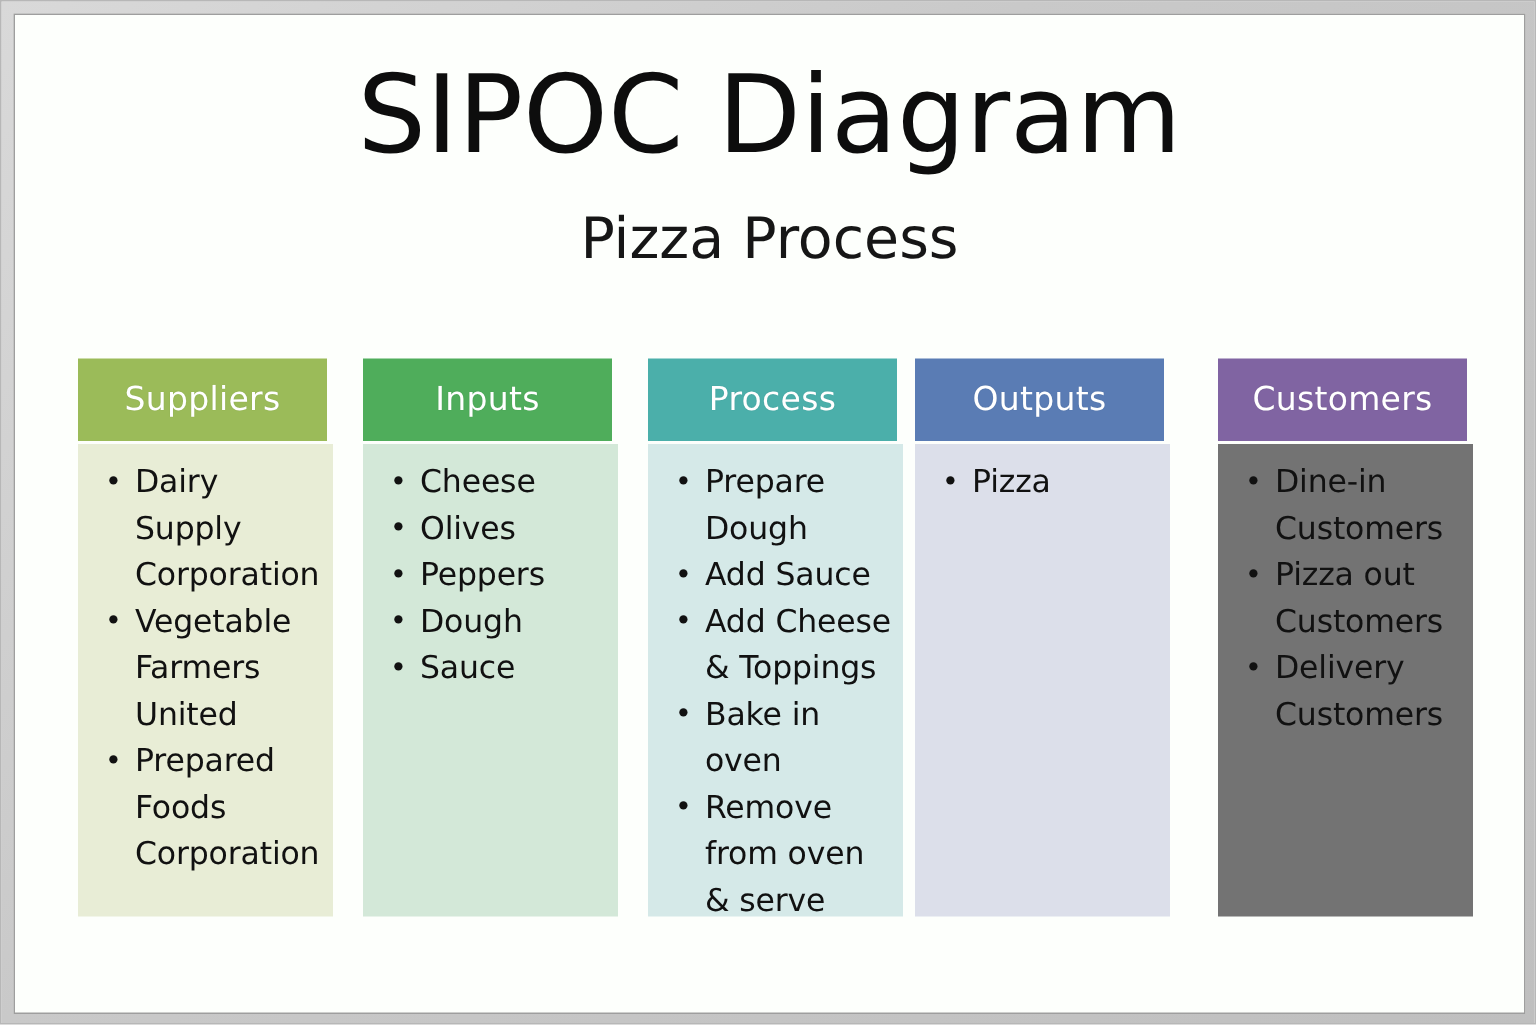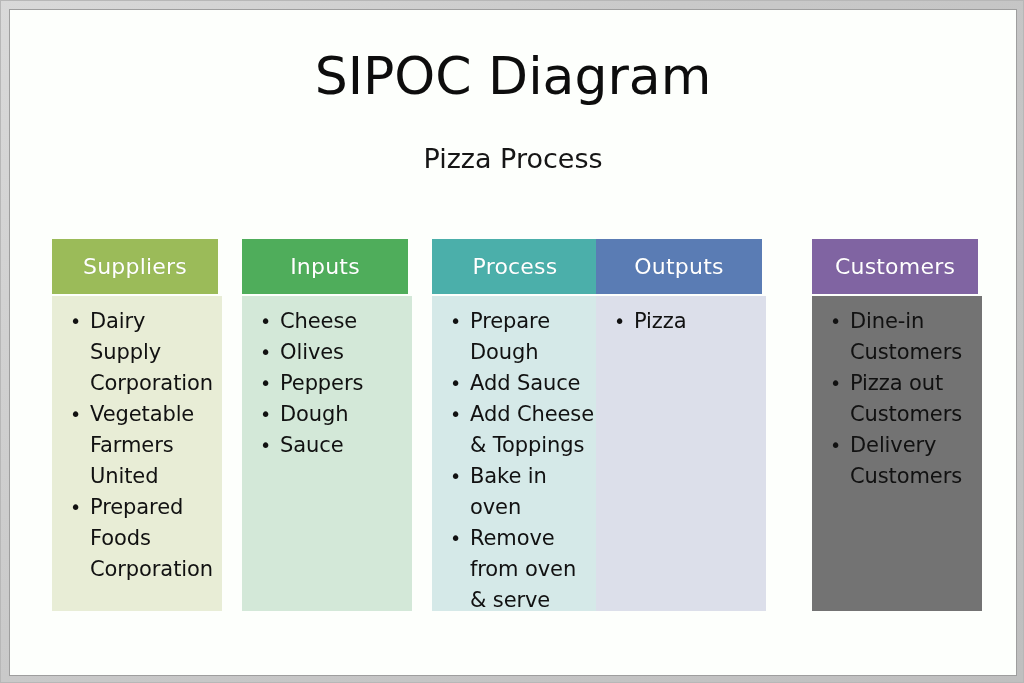--- a/index.html
+++ b/index.html
@@ -34,34 +34,34 @@
     background: #fdfffc;
     overflow: hidden;
   }
 
   
   #title {
     position: absolute;
     left: 0; top: 24px;
     width: 1006px;
     text-align: center;
-    font-size: 52px;
+    font-size: 72px;
     line-height: 84px;
     font-weight: normal;
     color: #0d0d0d;
     letter-spacing: 0px;
     font-family: "DejaVu Sans", sans-serif;
     white-space: nowrap;
   }
   #subtitle {
     position: absolute;
     left: 0; top: 131px;
     width: 1006px;
     text-align: center;
-    font-size: 27px;
+    font-size: 38px;
     line-height: 36px;
     font-weight: normal;
     color: #161616;
     white-space: nowrap;
   }
 
   
   #columns {
     position: absolute;
     left: 42px;
@@ -71,21 +71,21 @@
   }
   .col {
     position: absolute;
     top: 0;
     width: 170px;
     height: 372px;
   }
   .col-0 { left: 0px; }
   .col-1 { left: 190px; }
   .col-2 { left: 380px; }
-  .col-3 { left: 544px; padding-left: 36px; }
+  .col-3 { left: 558px; padding-left: 36px; }
   .col-4 { left: 760px; padding-left: 32px; }
 
   .col-header {
     position: absolute;
     left: 0; top: 0;
     width: 166px;
     height: 55px;
     box-sizing: border-box;
     display: flex;
     align-items: center;

